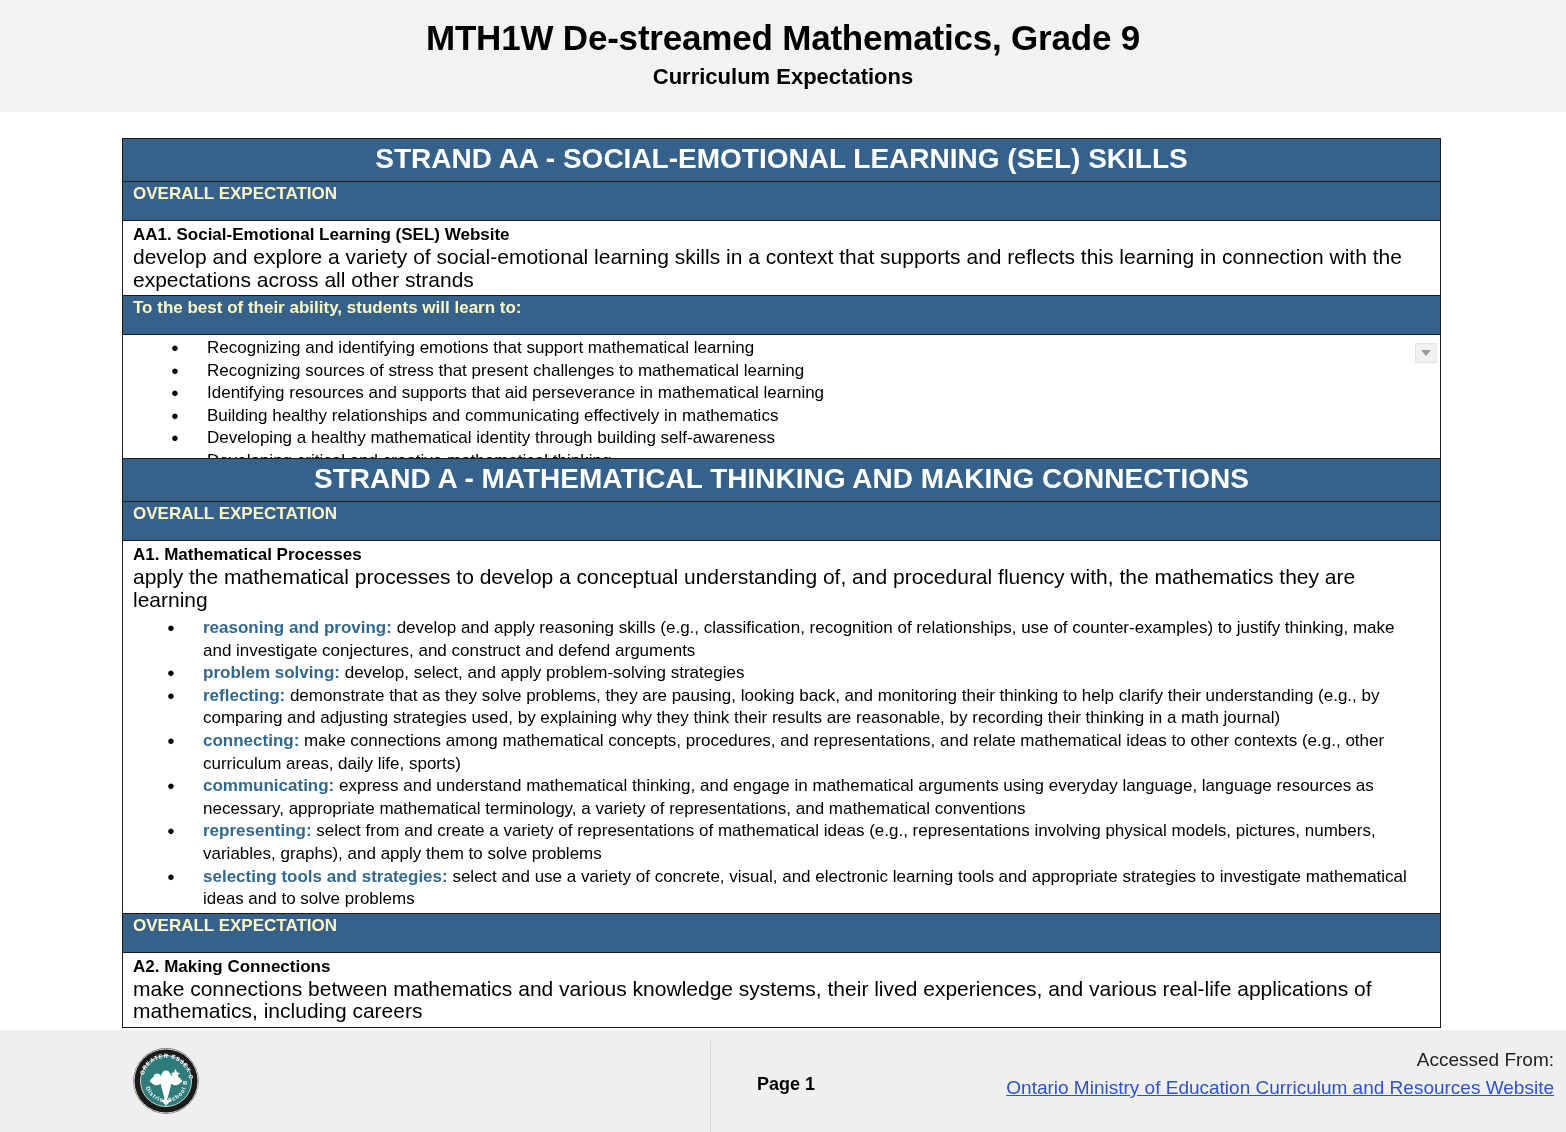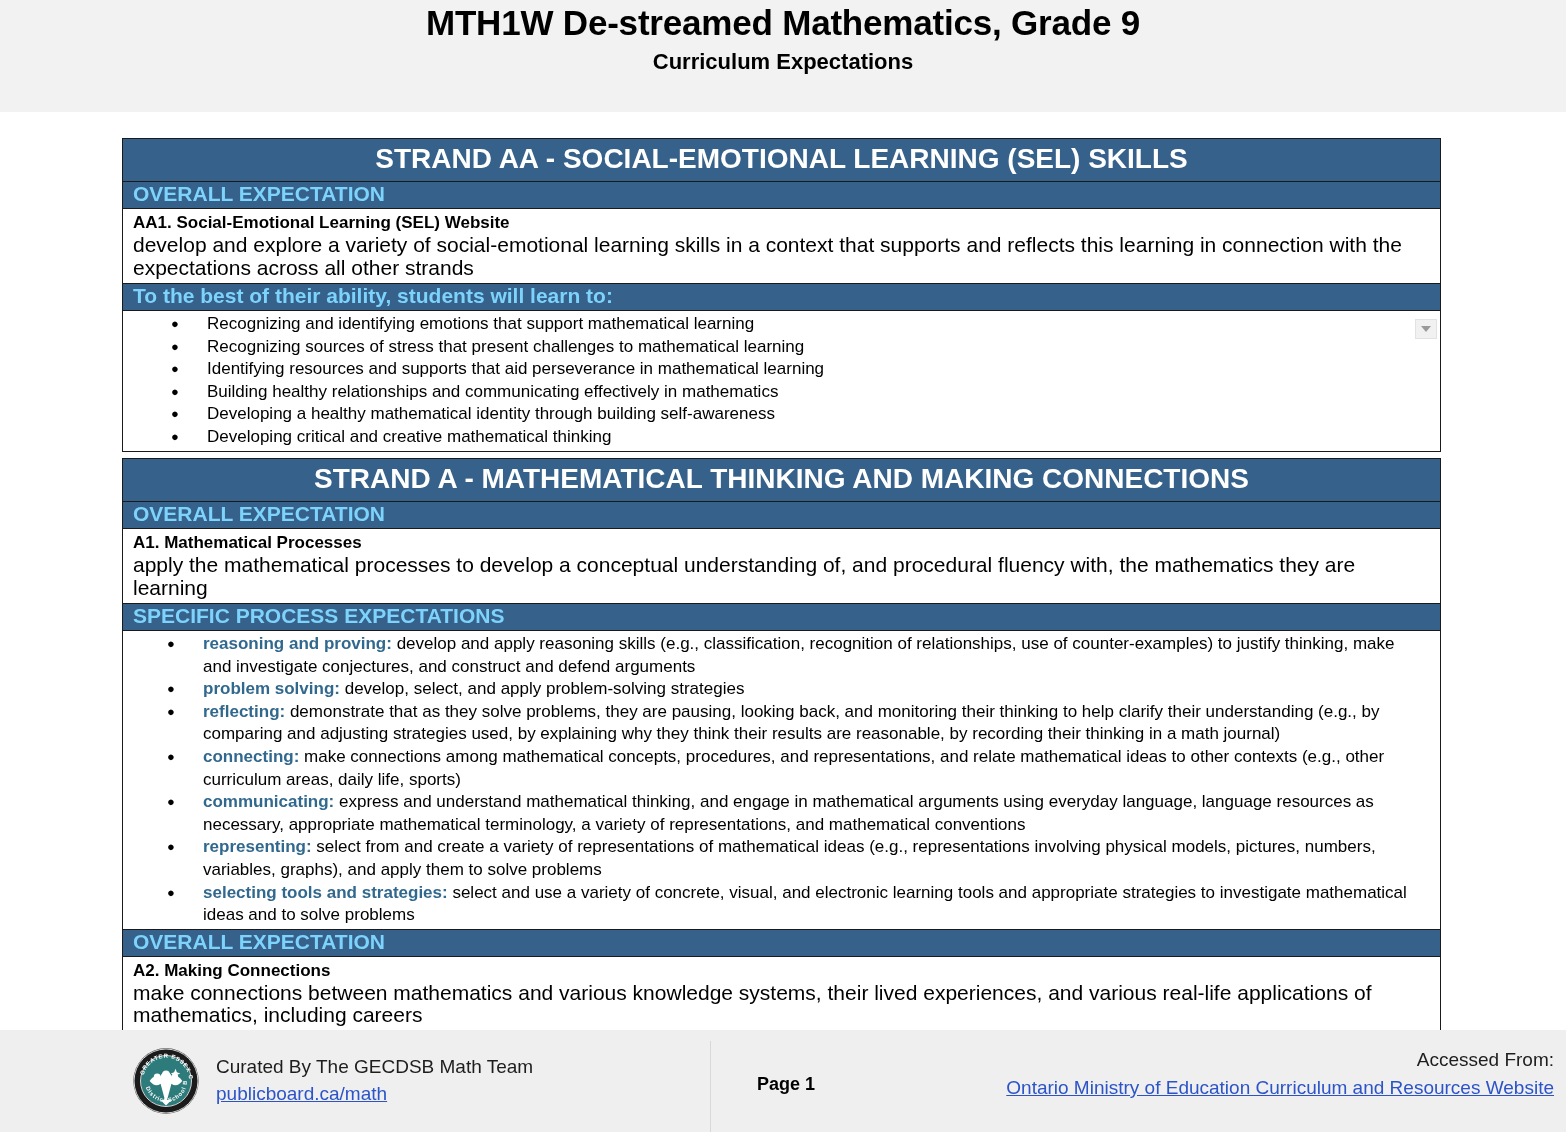--- a/index.html
+++ b/index.html
@@ -14,21 +14,21 @@
     position: relative;
   }
 
   
   #doc-header {
     position: absolute;
     left: 0; top: 0;
     width: 1566px; height: 112px;
     background: #f2f2f2;
     text-align: center;
-    padding-top: 1px;
+    padding-top: 16px;
   }
   #doc-title {
     font-size: 35px;
     font-weight: bold;
     letter-spacing: -0.2px;
     line-height: 44px;
     color: #000;
   }
   #doc-subtitle {
     font-size: 22px;
@@ -65,25 +65,25 @@
     text-align: center;
     line-height: 38px;
     padding: 1px 0 3px 0;
     border-bottom: 1.5px solid #1a1a1a;
     letter-spacing: 0px;
     white-space: nowrap;
     overflow: hidden;
   }
   .band {
     background: #35618a;
-    color: #7dd3fc;
-    font-size: 21px;
+    color: #fef9c3;
+    font-size: 17px;
     font-weight: bold;
     line-height: 22px;
-    padding: 1px 0 3px 10px;
+    padding: 1px 0 15px 10px;
     border-top: 1.5px solid #1a1a1a;
     border-bottom: 1.5px solid #1a1a1a;
   }
   .band.first { border-top: none; }
 
   .oe-block {
     padding: 3px 10px 4px 10px;
     background: #fff;
   }
   .oe-heading {
@@ -248,21 +248,20 @@
 
     <div class="strand-title">STRAND A - MATHEMATICAL THINKING AND MAKING CONNECTIONS</div>
 
     <div class="band first">OVERALL EXPECTATION</div>
 
     <div class="oe-block">
       <div class="oe-heading">A1. Mathematical Processes</div>
       <div class="oe-text">apply the mathematical processes to develop a conceptual understanding of, and procedural fluency with, the mathematics they are learning</div>
     </div>
 
-    <div class="band">SPECIFIC PROCESS EXPECTATIONS</div>
 
     <ul class="bullets proc">
       <li><span class="term">reasoning and proving:</span><span> develop and apply reasoning skills (e.g., classification, recognition of relationships, use of counter-examples) to justify thinking, make and investigate conjectures, and construct and defend arguments</span></li>
       <li><span class="term">problem solving:</span><span> develop, select, and apply problem-solving strategies</span></li>
       <li><span class="term">reflecting:</span><span> demonstrate that as they solve problems, they are pausing, looking back, and monitoring their thinking to help clarify their understanding (e.g., by comparing and adjusting strategies used, by explaining why they think their results are reasonable, by recording their thinking in a math journal)</span></li>
       <li><span class="term">connecting:</span><span> make connections among mathematical concepts, procedures, and representations, and relate mathematical ideas to other contexts (e.g., other curriculum areas, daily life, sports)</span></li>
       <li><span class="term">communicating:</span><span> express and understand mathematical thinking, and engage in mathematical arguments using everyday language, language resources as necessary, appropriate mathematical terminology, a variety of representations, and mathematical conventions</span></li>
       <li><span class="term">representing:</span><span> select from and create a variety of representations of mathematical ideas (e.g., representations involving physical models, pictures, numbers, variables, graphs), and apply them to solve problems</span></li>
       <li><span class="term">selecting tools and strategies:</span><span> select and use a variety of concrete, visual, and electronic learning tools and appropriate strategies to investigate mathematical ideas and to solve problems</span></li>
     </ul>
@@ -296,24 +295,20 @@
         <path id="arc-bot" d="M 19 50 A 31 31 0 0 0 81 50"></path>
       </defs>
       <text font-family="Liberation Sans, sans-serif" font-size="8.5" font-weight="bold" fill="#ffffff" letter-spacing="1.1">
         <textPath href="#arc-top" startOffset="8%">GREATER ESSEX COUNTY</textPath>
       </text>
       <text font-family="Liberation Sans, sans-serif" font-size="8.5" font-weight="bold" fill="#ffffff" letter-spacing="1.2">
         <textPath href="#arc-bot" startOffset="10%">District School Board</textPath>
       </text>
     </svg>
 
-    <div id="footer-credit-lines">
-      <div id="footer-credit">Curated By The GECDSB Math Team</div>
-      <a id="footer-link" href="#">publicboard.ca/math</a>
-    </div>
   </div>
 
   <div id="footer-divider"></div>
 
   <div id="footer-page">Page 1</div>
 
   <div id="footer-right">
     <div id="accessed-label">Accessed From:</div>
     <a id="accessed-link" href="#">Ontario Ministry of Education Curriculum and Resources Website</a>
   </div>

